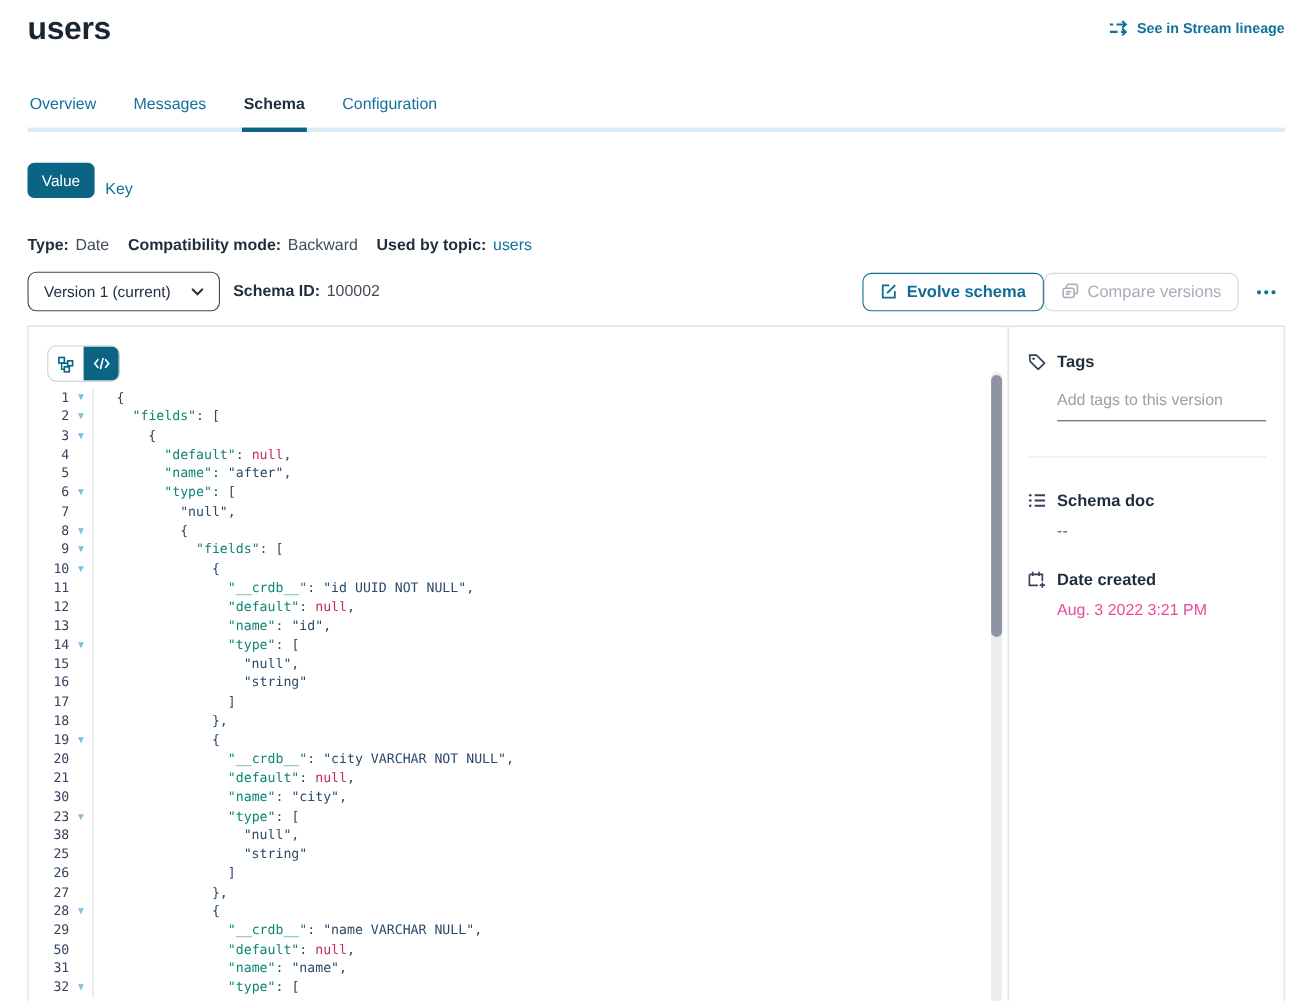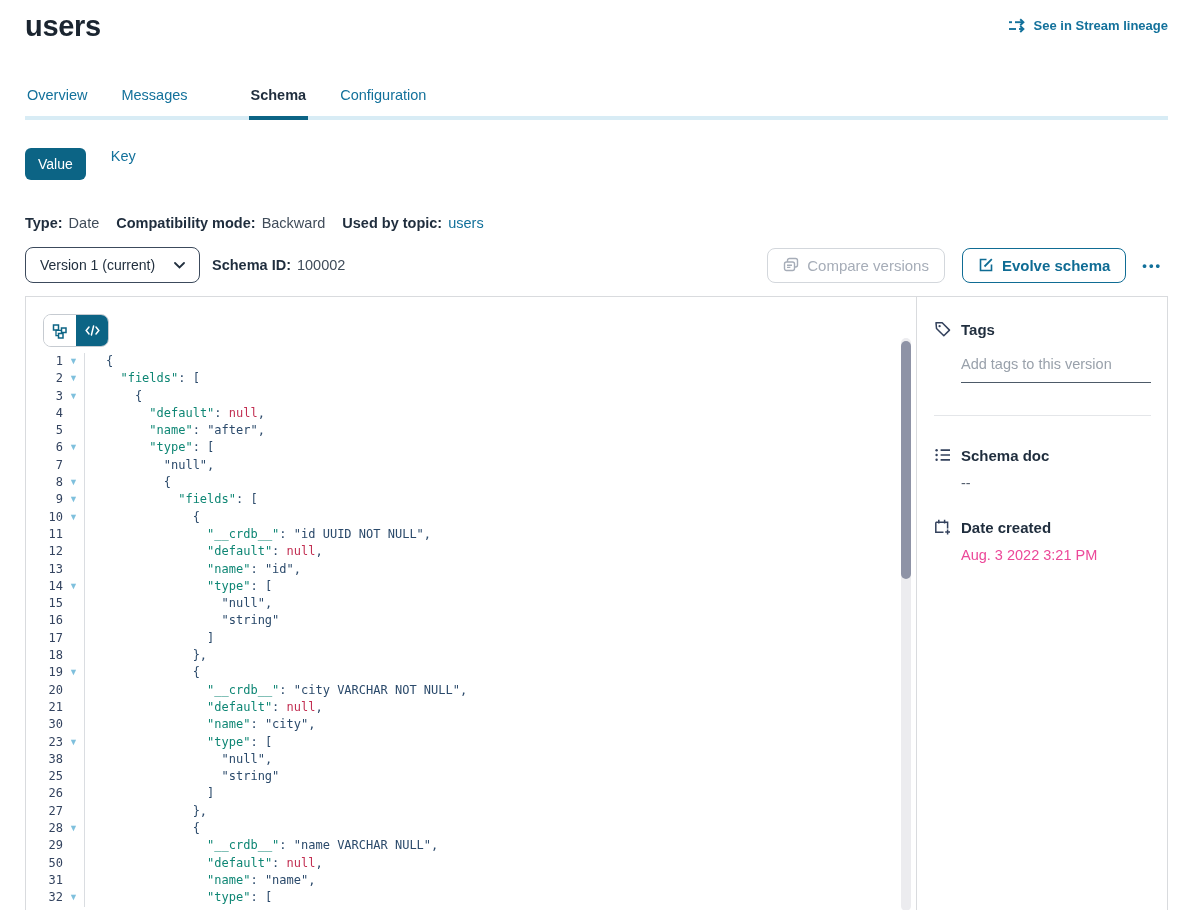--- a/index.html
+++ b/index.html
@@ -8,24 +8,24 @@
     position:relative; width:1189px; height:916px; overflow:hidden;
     background:#fff; font-family:"Liberation Sans", sans-serif; color:#2c3b4a;
   }
   
   .header { display:flex; justify-content:space-between; align-items:flex-start; padding:10px 21px 0 25px; }
   .title { font-size:29px; font-weight:700; color:#1b2530; letter-spacing:-0.3px; }
   .lineage { display:flex; align-items:center; gap:7px; margin-top:8px; color:#13719b; font-size:13px; font-weight:700; cursor:pointer; text-decoration:none; }
   
   .tabs { display:flex; gap:30px; margin:44px 21px 0 25px; border-bottom:4px solid #d8ecf5; }
   .tab { position:relative; padding:0 2px 13px 2px; font-size:14.5px; color:#13719b; cursor:pointer; }
-  .tab.active { color:#1f2d3d; font-weight:700;margin-left:29px; }
+  .tab.active { color:#1f2d3d; font-weight:700; }
   .tab.active::after { content:""; position:absolute; left:0; right:0; bottom:-4px; height:4px; background:#0c6485; }
   
-  .vk-row { display:flex; align-items:flex-start; gap:25px; margin:28px 0 0 25px; }
+  .vk-row { display:flex; align-items:flex-end; gap:10px; margin:28px 0 0 25px; }
   .vk-value { height:32px; padding:0 13px; background:#0c6485; color:#fff; font-size:14px; border:none; border-radius:6px; font-family:inherit; cursor:pointer; }
   .vk-key { color:#13719b; font-size:14.5px; cursor:pointer; text-decoration:none; }
   
   .meta-row { display:flex; align-items:center; gap:17px; margin:35px 0 0 25px; font-size:14.5px; }
   .meta-group { display:flex; gap:6px; }
   .meta-label { font-weight:700; color:#1f2d3d; }
   .meta-value { color:#404c5a; }
   .meta-link { color:#13719b; cursor:pointer; text-decoration:none; }
   
   .version-row { display:flex; align-items:center; margin:16px 21px 0 25px; }
@@ -126,38 +126,38 @@
         <svg width="11" height="7" viewBox="0 0 11 7" fill="none" stroke="#22303f" stroke-width="1.8" stroke-linecap="round">
             <path d="M1 1 L5.5 5.5 L10 1"></path>
           </svg>
       </span>
     </div>
     <span class="schema-id">
       <span class="meta-label">Schema ID:</span>
       <span class="meta-value">100002</span>
     </span>
     <span class="spacer"></span>
+    <button class="btn btn-primary-outline">
+      <span style="display:flex;">
+        <svg width="16" height="16" viewBox="0 0 16 16" fill="none" stroke="#0f6c94" stroke-width="1.6">
+          <path d="M8.5 2.5 H2.5 V13.5 H13.5 V7.5"></path>
+          <path d="M6.5 9.5 L13.8 2.2" stroke-width="1.8"></path>
+        </svg>
+      </span>
+      <span>Evolve schema</span>
+    </button>
     <button class="btn btn-disabled">
       <span style="display:flex;">
         <svg width="16" height="16" viewBox="0 0 16 16" fill="none" stroke="#a6adb8" stroke-width="1.4">
           <rect x="4.5" y="1.5" width="10" height="8.5" rx="2"></rect>
           <rect x="1.5" y="5" width="10" height="8.5" rx="2" fill="#fff"></rect>
           <path d="M4 8.2 h5 M4 10.4 h3.4"></path>
         </svg>
       </span>
       <span>Compare versions</span>
-    </button>
-    <button class="btn btn-primary-outline">
-      <span style="display:flex;">
-        <svg width="16" height="16" viewBox="0 0 16 16" fill="none" stroke="#0f6c94" stroke-width="1.6">
-          <path d="M8.5 2.5 H2.5 V13.5 H13.5 V7.5"></path>
-          <path d="M6.5 9.5 L13.8 2.2" stroke-width="1.8"></path>
-        </svg>
-      </span>
-      <span>Evolve schema</span>
     </button>
     <button class="more-btn">•••</button>
   </div>
 
   <div class="content-box">
 
     <div class="code-panel">
       <div class="code-toolbar">
         <div class="view-toggle">
           <button class="vt-btn">

